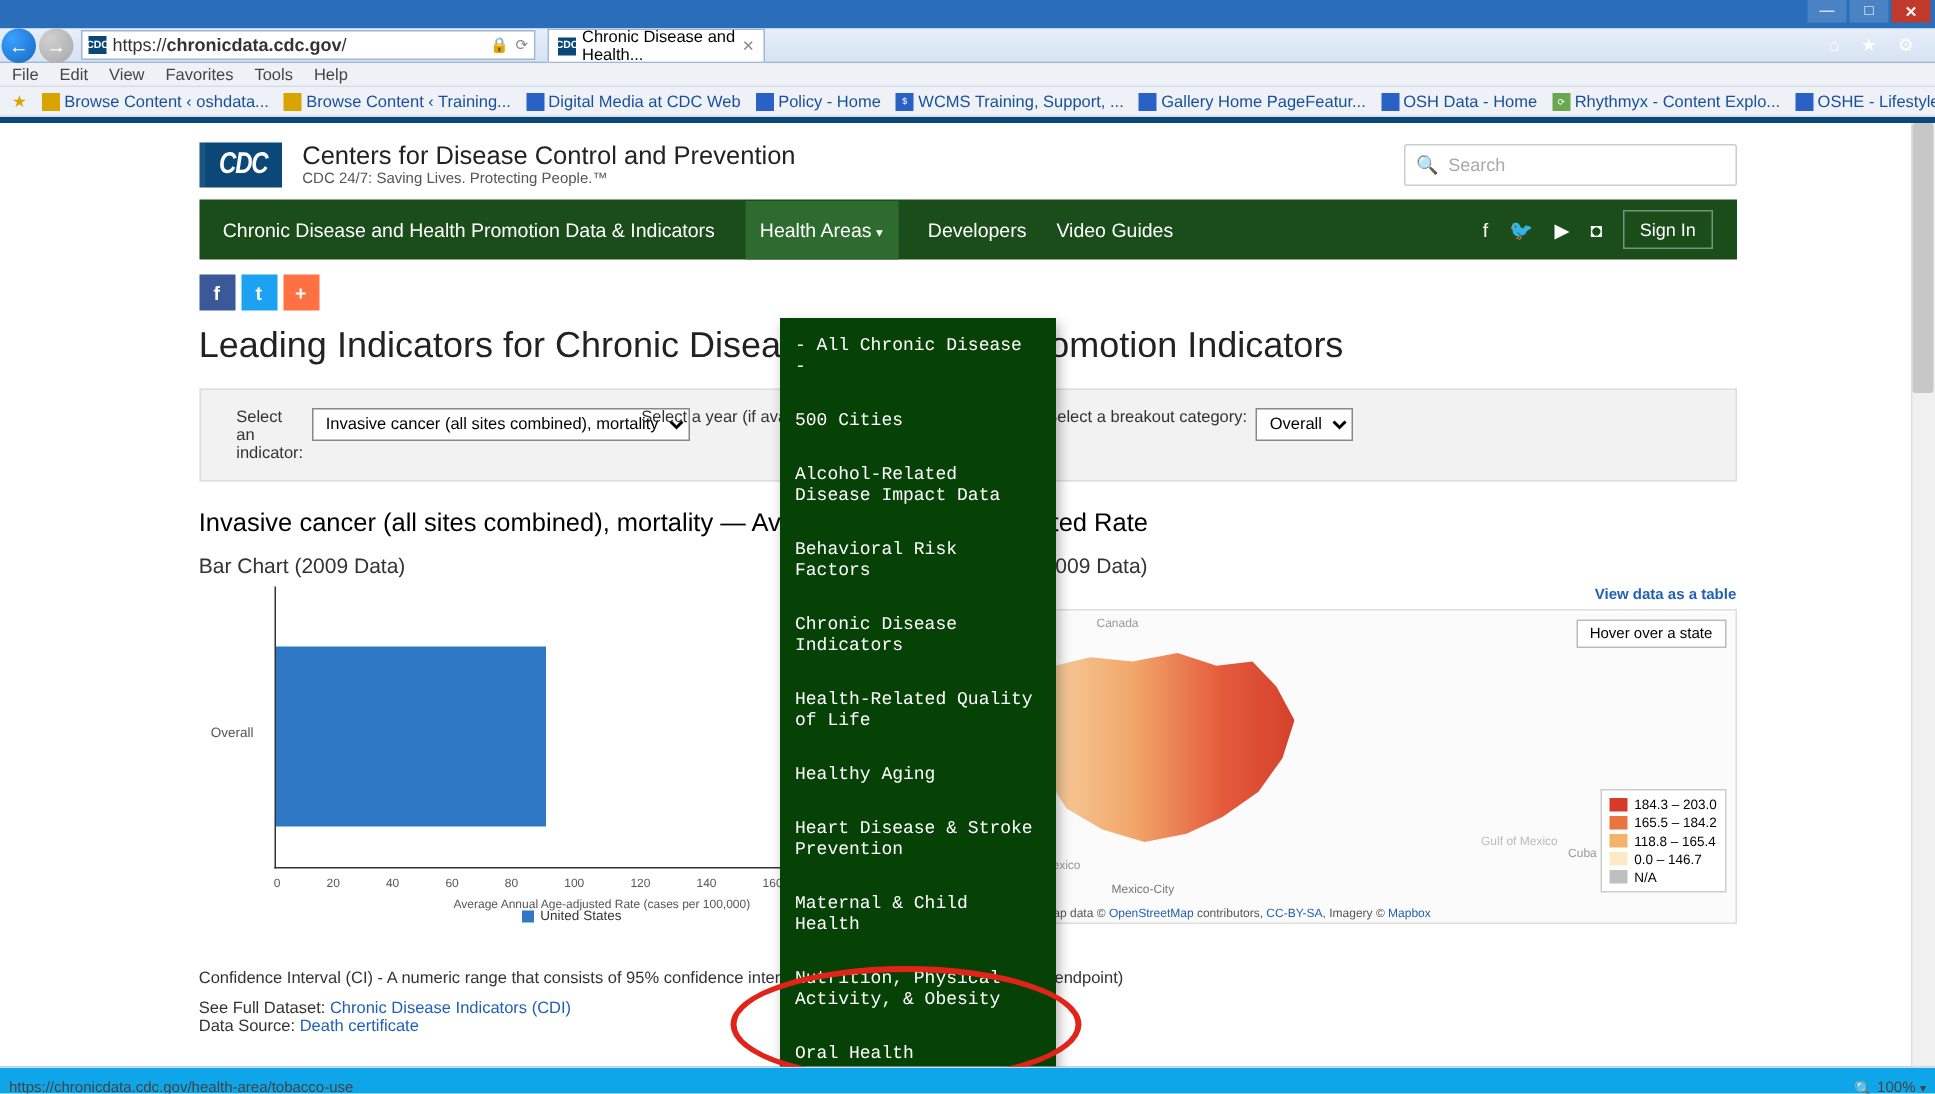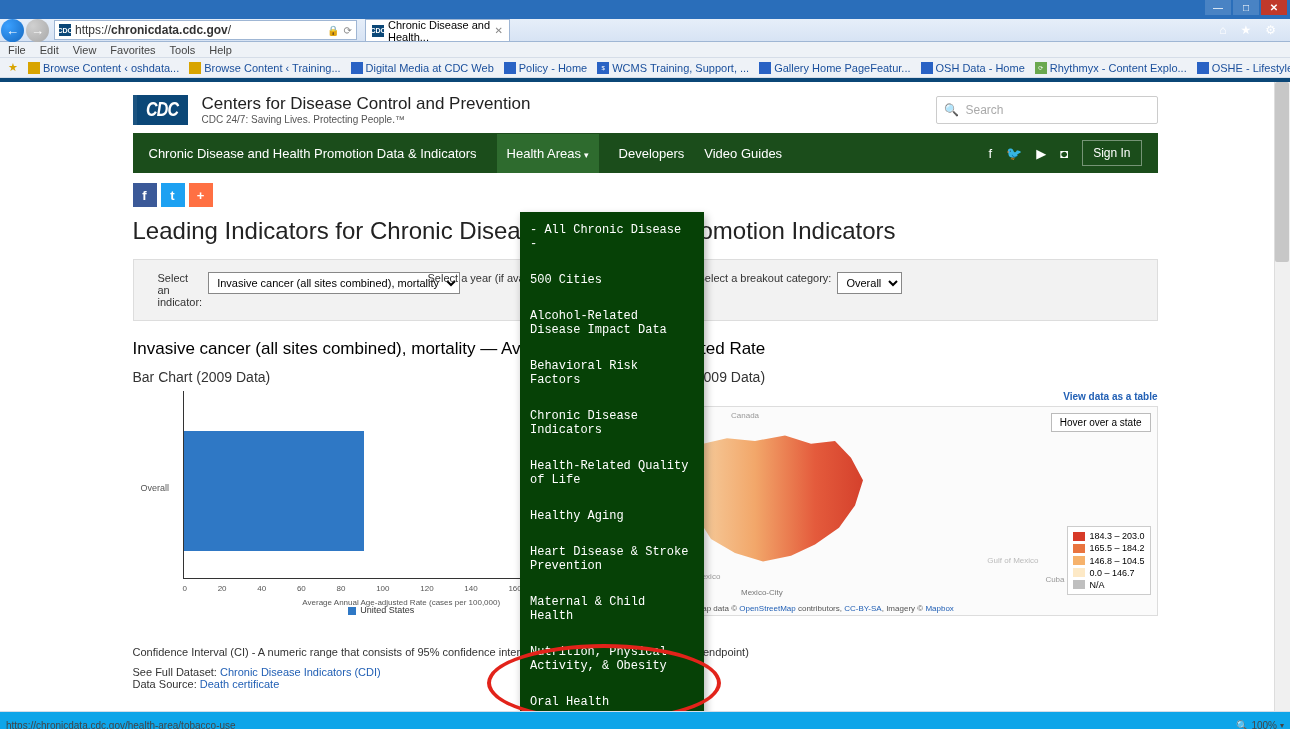--- a/index.html
+++ b/index.html
@@ -98,21 +98,21 @@
   .hover-tip{position:absolute;right:6px;top:6px;background:#fff;border:1px solid #bbb;padding:3px 8px;font-size:10px;}
   .legend-box{position:absolute;right:6px;bottom:20px;background:#fffffff0;border:1px solid #ccc;padding:3px 5px;font-size:9px;line-height:1.35;}
   .lg-row{display:flex;align-items:center;gap:4px;}
   .lg-sw{width:12px;height:9px;}
   .attrib{position:absolute;left:4px;right:4px;bottom:2px;font-size:8px;color:#555;}
   .attrib a{color:#2260b5;text-decoration:none;}
   .us-shape{position:absolute; left:14px; top:20px; width:200px; height:140px; background:linear-gradient(90deg,#f7dcb2,#f2a76a 40%,#e45b3c 70%,#d13a28);
     clip-path: polygon(8% 14%, 26% 8%, 40% 10%, 55% 6%, 68% 12%, 80% 10%, 88% 22%, 94% 38%, 90% 56%, 82% 72%, 70% 84%, 58% 92%, 44% 96%, 30% 90%, 18% 80%, 10% 62%, 4% 40%);
   }
   .map-label{position:absolute;font-size:8px;color:#999;}
-  .canada{top:4px;left:70px;} .mexico{bottom:34px;left:34px;} .mexcity{bottom:18px;left:80px;color:#777;} .cuba{bottom:31px;right:92px;} .gulf{bottom:50px;right:118px;color:#bbb;}
+  .canada{top:4px;left:70px;} .mexico{bottom:34px;left:34px;} .mexcity{bottom:18px;left:80px;color:#777;} .cuba{bottom:42px;right:92px;} .gulf{bottom:50px;right:118px;color:#bbb;}
 
   .notes{font-size:11px;color:#333;margin-top:30px;}
   .notes a{color:#2260b5;text-decoration:none;}
 
   
   .statusbar{height:28px;background:#0ea5e9;border-top:1px solid #d5dde8;font-size:10px;color:#444;display:flex;align-items:center;padding:0 6px;}
   .zoom{margin-left:auto;display:flex;align-items:center;gap:3px;}
 </style>
 </head>
 <body>
@@ -302,21 +302,21 @@
             <div class="lg-row">
                 <span class="lg-sw" style="background:#d73a28"></span>
                 <span>184.3 – 203.0</span>
               </div>
             <div class="lg-row">
                 <span class="lg-sw" style="background:#e9743f"></span>
                 <span>165.5 – 184.2</span>
               </div>
             <div class="lg-row">
                 <span class="lg-sw" style="background:#f6b26b"></span>
-                <span>146.8 – 104.5</span>
+                <span>118.8 – 165.4</span>
               </div>
             <div class="lg-row">
                 <span class="lg-sw" style="background:#fde9c6"></span>
                 <span>0.0 – 146.7</span>
               </div>
             <div class="lg-row">
                 <span class="lg-sw" style="background:#bfbfbf"></span>
                 <span>N/A</span>
               </div>
           </div>

